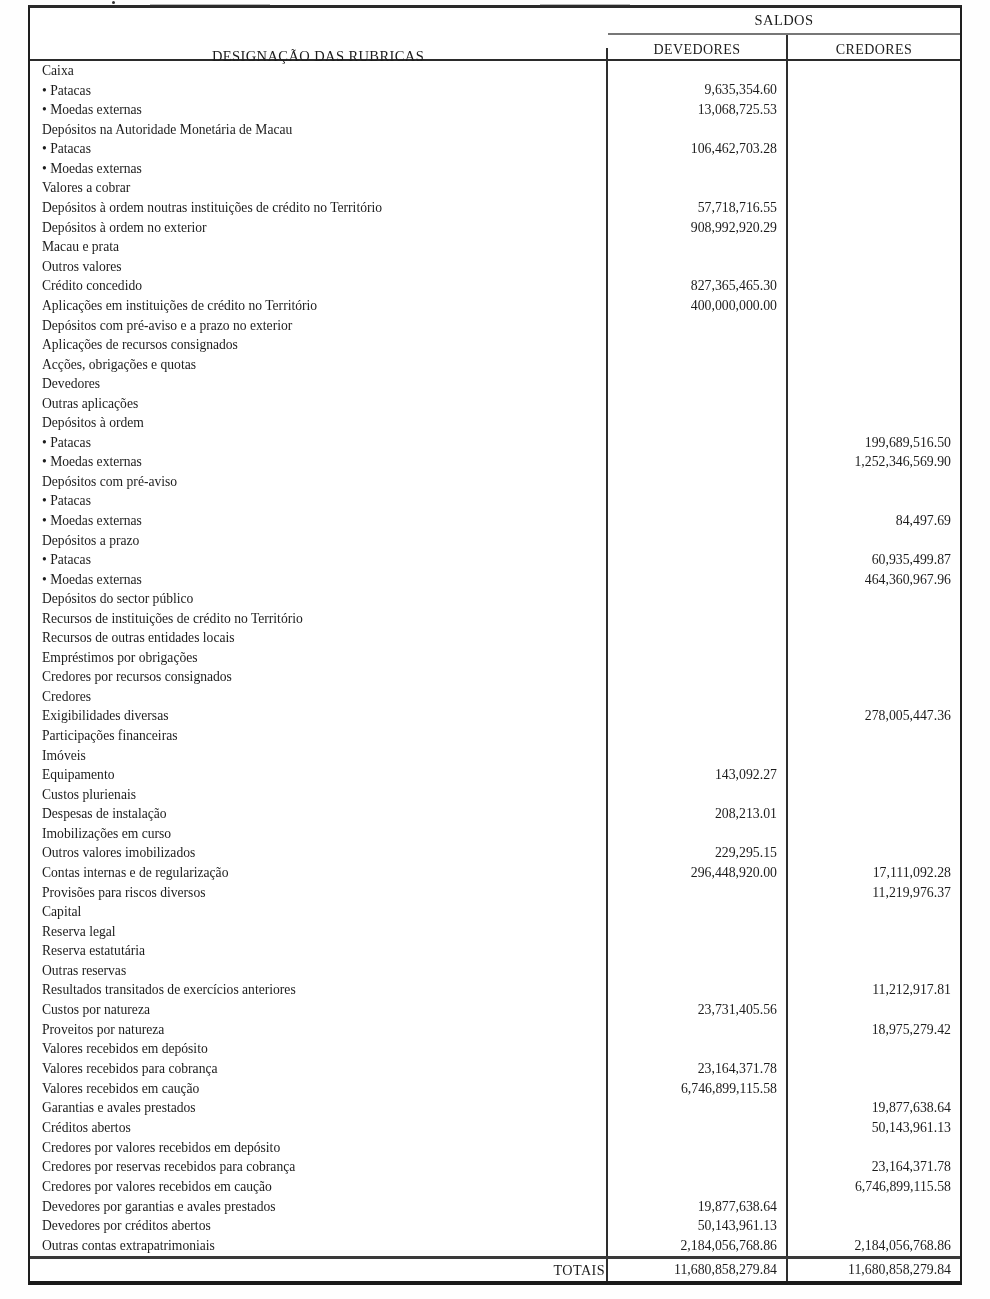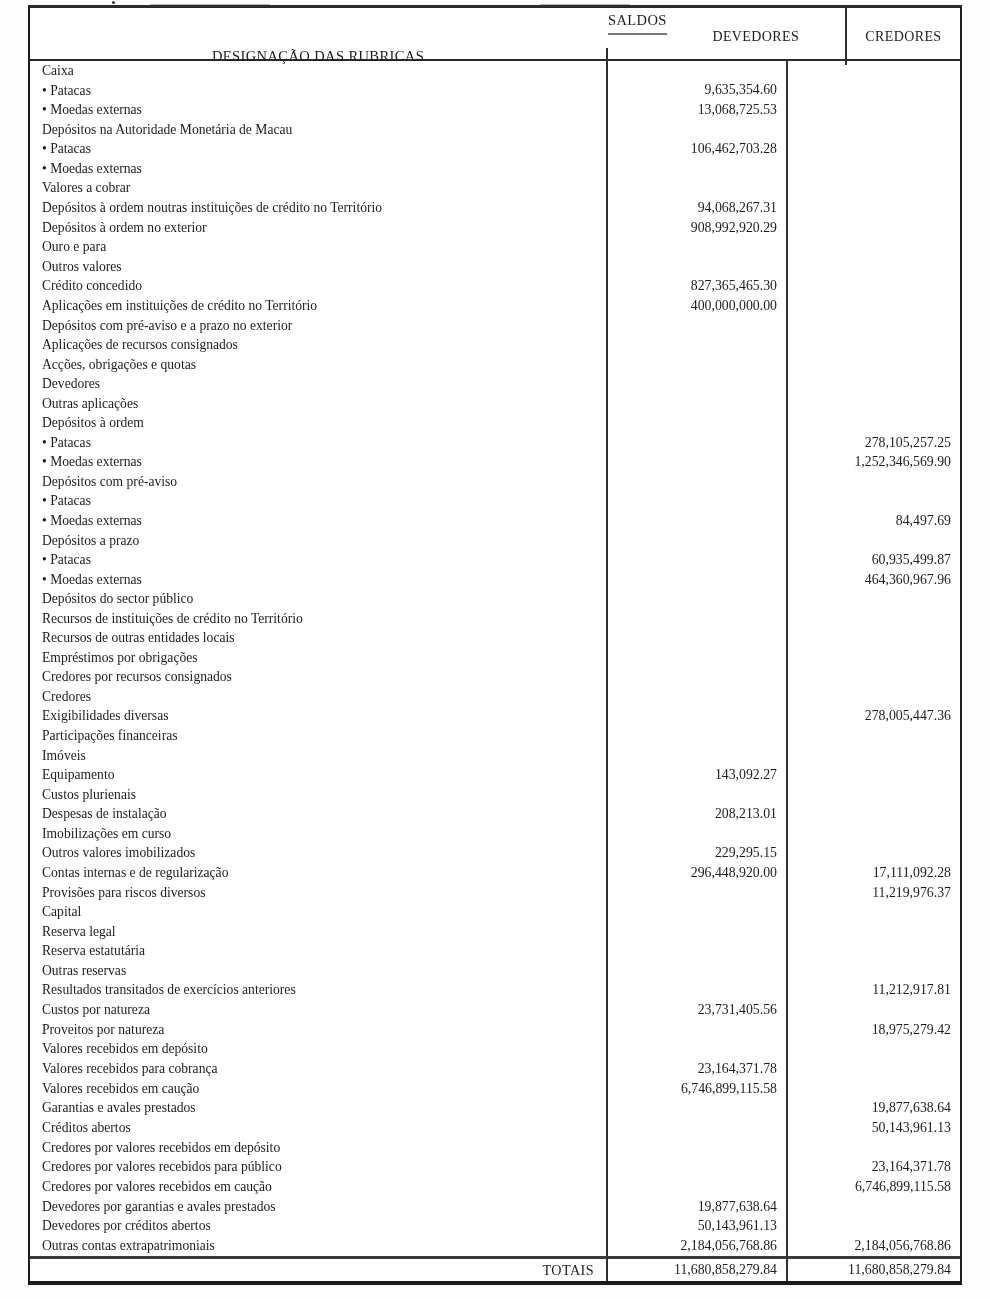--- a/index.html
+++ b/index.html
@@ -43,21 +43,21 @@
     border-right: 2px solid #2e2e2e;
     display: flex;
     align-items: center;
     justify-content: center;
     font-size: 14.5px;
     letter-spacing: 0.4px;
     margin-top: 40px;
   }
   .th-saldos-wrap {
     display: flex;
-    flex-direction: row;
+    flex-direction: column;
   }
   .th-saldos {
     height: 25px;
     border-bottom: 2px solid #777;
     display: flex;
     align-items: center;
     justify-content: center;
     font-size: 14.5px;
     letter-spacing: 0.4px;
   }
@@ -131,21 +131,21 @@
   .tfoot {
     flex: 0 0 auto;
     height: 22px;
     border-top: 3px solid #3a3a3a;
     display: grid;
     grid-template-columns: 578px 180px 1fr;
     align-items: center;
   }
   .tfoot .label {
     justify-content: flex-end;
-    padding-right: 12px;
+    padding-right: 1px;
     padding-left: 0;
     font-size: 14.2px;
     letter-spacing: 0.4px;
   }
   
   .artifact {
     position: absolute;
     background: #333;
     border-radius: 50%;
   }
@@ -222,30 +222,30 @@
         <div class="cell num dev"></div>
         <div class="cell num cred"></div>
       </div>
         <div class="row">
         <div class="cell label">Valores a cobrar</div>
         <div class="cell num dev"></div>
         <div class="cell num cred"></div>
       </div>
         <div class="row">
         <div class="cell label">Depósitos à ordem noutras instituições de crédito no Território</div>
-        <div class="cell num dev">94,068,267.31</div>
+        <div class="cell num dev">57,718,716.55</div>
         <div class="cell num cred"></div>
       </div>
         <div class="row">
         <div class="cell label">Depósitos à ordem no exterior</div>
         <div class="cell num dev">908,992,920.29</div>
         <div class="cell num cred"></div>
       </div>
         <div class="row">
-        <div class="cell label">Ouro e para</div>
+        <div class="cell label">Macau e prata</div>
         <div class="cell num dev"></div>
         <div class="cell num cred"></div>
       </div>
         <div class="row">
         <div class="cell label">Outros valores</div>
         <div class="cell num dev"></div>
         <div class="cell num cred"></div>
       </div>
         <div class="row">
         <div class="cell label">Crédito concedido</div>
@@ -283,21 +283,21 @@
         <div class="cell num cred"></div>
       </div>
         <div class="row">
         <div class="cell label">Depósitos à ordem</div>
         <div class="cell num dev"></div>
         <div class="cell num cred"></div>
       </div>
         <div class="row">
         <div class="cell label">• Patacas</div>
         <div class="cell num dev"></div>
-        <div class="cell num cred">278,105,257.25</div>
+        <div class="cell num cred">199,689,516.50</div>
       </div>
         <div class="row">
         <div class="cell label">• Moedas externas</div>
         <div class="cell num dev"></div>
         <div class="cell num cred">1,252,346,569.90</div>
       </div>
         <div class="row">
         <div class="cell label">Depósitos com pré-aviso</div>
         <div class="cell num dev"></div>
         <div class="cell num cred"></div>
@@ -466,21 +466,21 @@
         <div class="cell label">Créditos abertos</div>
         <div class="cell num dev"></div>
         <div class="cell num cred">50,143,961.13</div>
       </div>
         <div class="row">
         <div class="cell label">Credores por valores recebidos em depósito</div>
         <div class="cell num dev"></div>
         <div class="cell num cred"></div>
       </div>
         <div class="row">
-        <div class="cell label">Credores por valores recebidos para público</div>
+        <div class="cell label">Credores por reservas recebidos para cobrança</div>
         <div class="cell num dev"></div>
         <div class="cell num cred">23,164,371.78</div>
       </div>
         <div class="row">
         <div class="cell label">Credores por valores recebidos em caução</div>
         <div class="cell num dev"></div>
         <div class="cell num cred">6,746,899,115.58</div>
       </div>
         <div class="row">
         <div class="cell label">Devedores por garantias e avales prestados</div>

